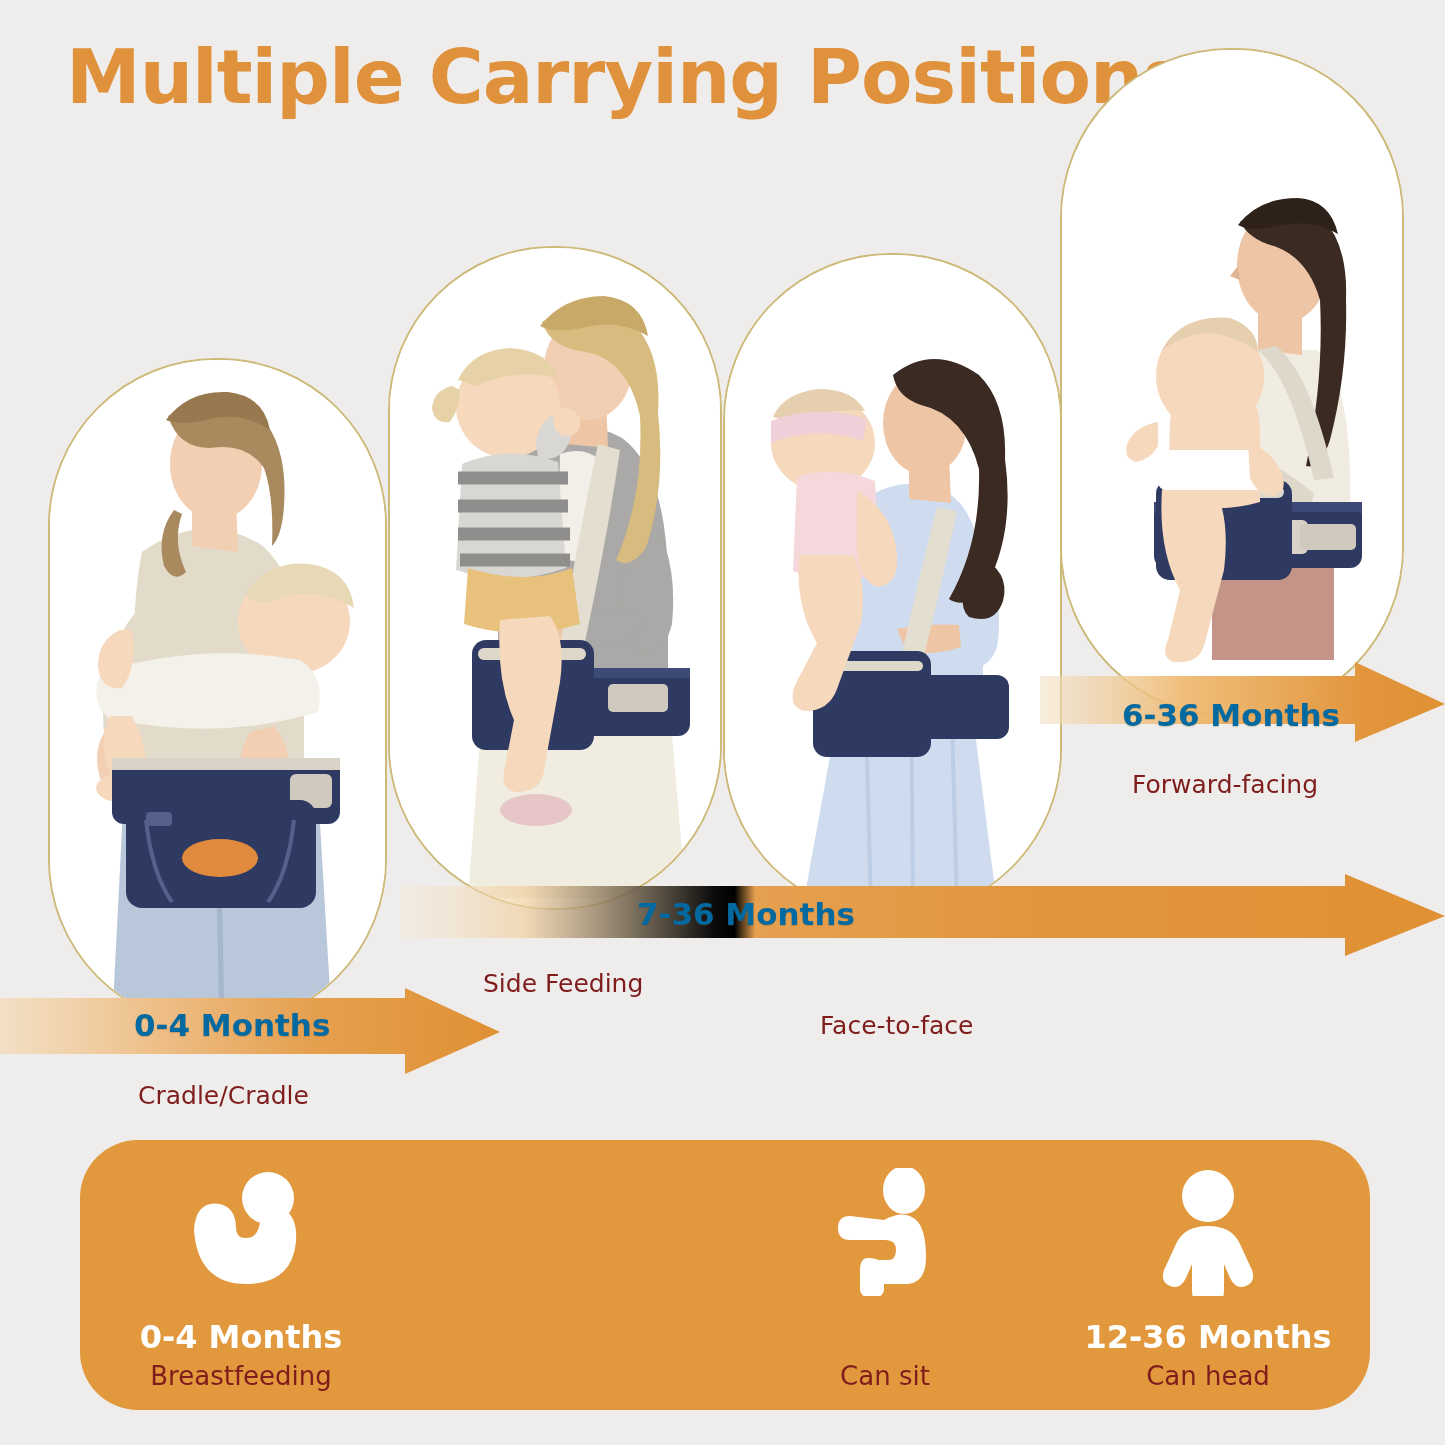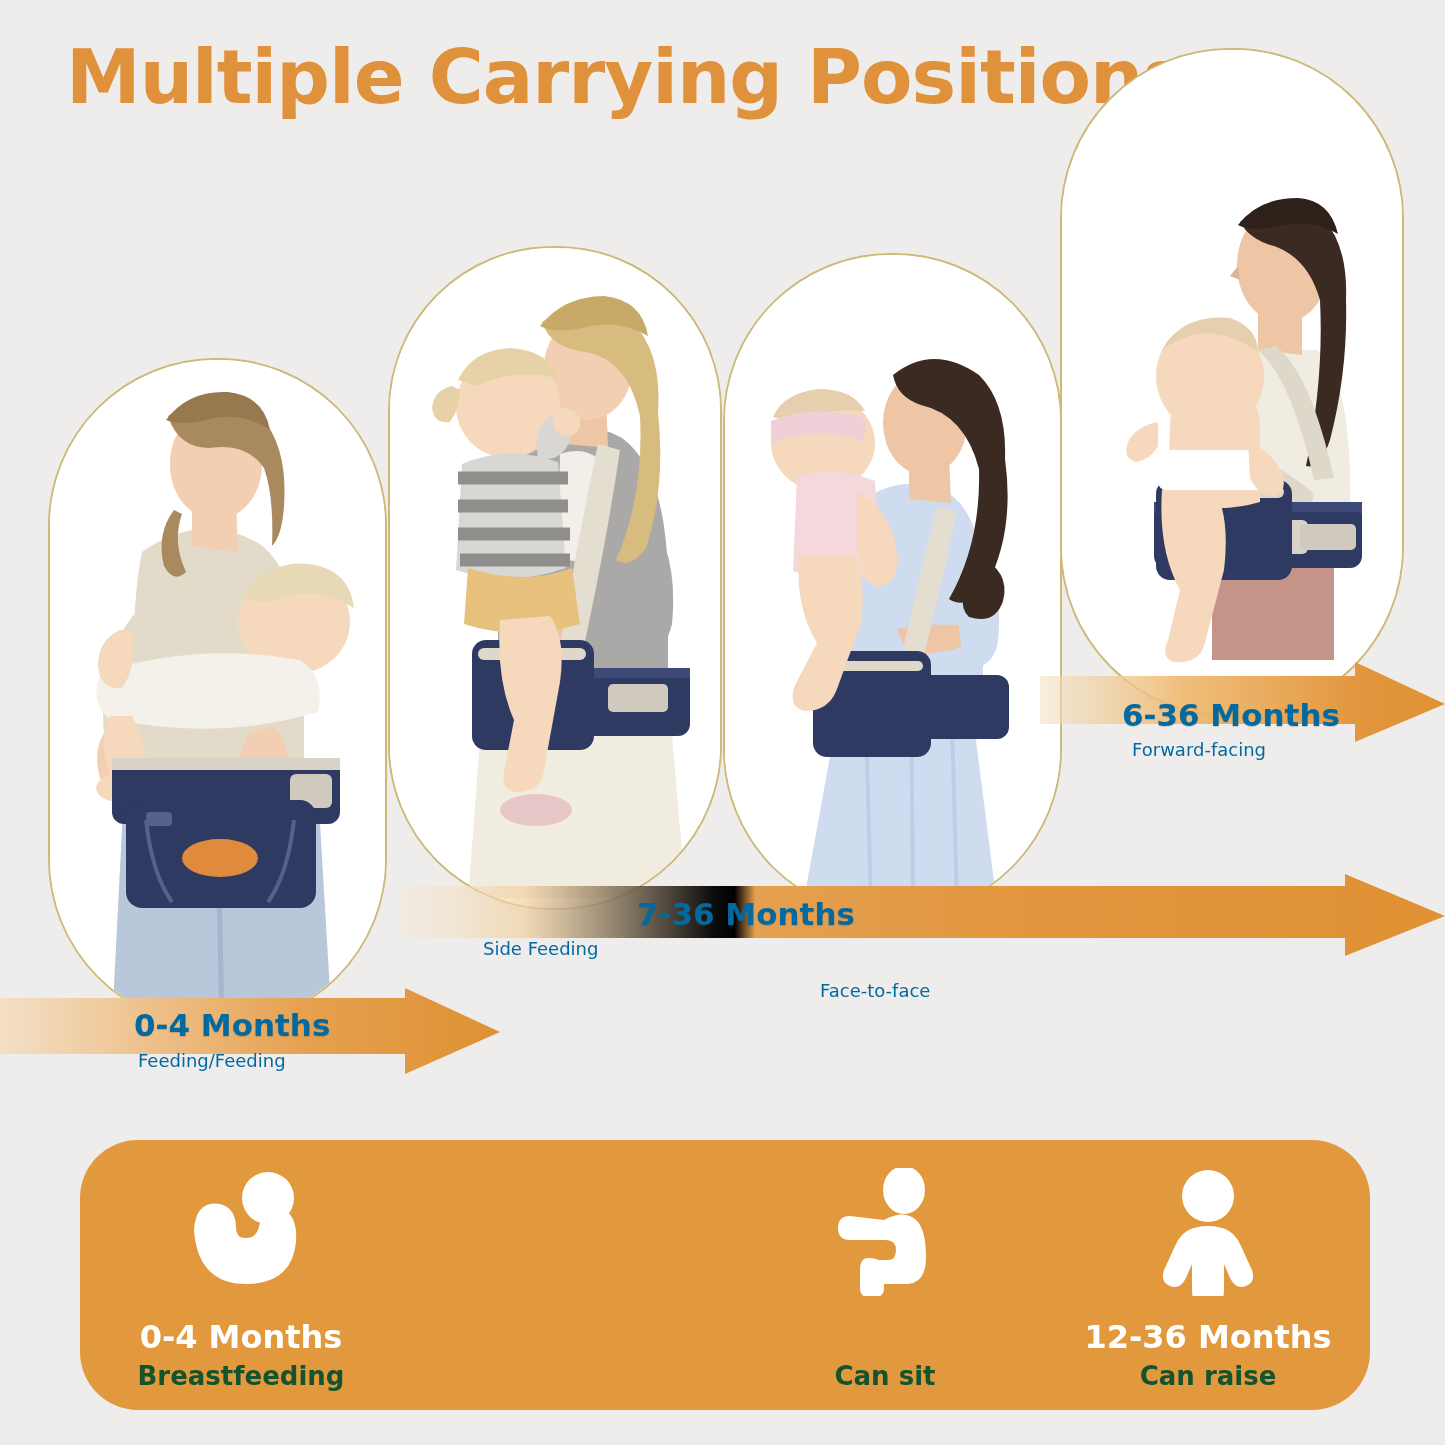--- a/index.html
+++ b/index.html
@@ -47,23 +47,24 @@
     font-family:"DejaVu Sans", sans-serif;
     font-weight:bold;
     font-size:31px;
     color:#0369a1;
     white-space:nowrap;
     text-shadow:0 1px 1px rgba(120,70,10,.25);
   }
   .arrowSub{
     position:absolute;
     font-family:"DejaVu Sans", sans-serif;
-    font-size:18px;
-    color:#0369a1;
+    font-size:25px;
+    color:#7f1d1d;
     white-space:nowrap;
+    margin-top:31px;
   }
 
   
   #bottomBar{
     position:absolute;left:80px;top:1140px;width:1290px;height:270px;
     background:#e2983c;border-radius:58px;
   }
   .bcell{
     position:absolute;top:0;height:100%;
   }
@@ -74,21 +75,21 @@
   .btitle{
     position:absolute;left:50%;transform:translateX(-50%);
     top:178px;
     font-family:"DejaVu Sans", sans-serif;
     font-weight:bold;font-size:32px;color:#ffffff;white-space:nowrap;
   }
   .bsub{
     position:absolute;left:50%;transform:translateX(-50%);
     top:221px;
     font-family:"DejaVu Sans", sans-serif;
-    font-size:26px;color:#14532d;white-space:nowrap;font-weight:bold;
+    font-size:26px;color:#7f1d1d;white-space:nowrap;
   }
 </style>
 </head>
 <body>
 
 <div id="stage">
 
   <div class="title">Multiple Carrying Positions</div>
 
   <div class="panel" id="panel4">
@@ -298,21 +299,21 @@
           <stop offset="0" stop-color="#f3ddbe" stop-opacity="0.85"></stop>
           <stop offset="0.3" stop-color="#eec08a"></stop>
           <stop offset="0.62" stop-color="#e5a04f"></stop>
           <stop offset="1" stop-color="#df9133"></stop>
         </linearGradient>
       </defs>
       <path d="M0 10 H405 V0 L500 44 L405 86 V66 H0 Z" fill="url(#g1)"></path>
     </svg>
   </div>
   <div class="arrowTitle" style="left:134px;top:1007px;">0-4 Months</div>
-  <div class="arrowSub" style="left:138px;top:1050px;">Feeding/Feeding</div>
+  <div class="arrowSub" style="left:138px;top:1050px;">Cradle/Cradle</div>
 
   <div id="bottomBar">
 
     <div class="bcell" style="left:0px;width:322px;">
       <div class="bicon">
         <svg viewBox="0 0 130 128" width="130" height="128">
           <circle cx="92" cy="30" r="26" fill="#ffffff"></circle>
           <path d="M18 62 q2 -30 26 -26 q16 4 16 24 q0 10 10 10 q12 0 14 -16 q4 -22 22 -14 q16 8 14 34 q-4 40 -46 42 q-52 2 -56 -54 z" fill="#ffffff"></path>
         </svg>
       </div>
@@ -333,18 +334,18 @@
     </div>
 
     <div class="bcell" style="left:966px;width:324px;">
       <div class="bicon">
         <svg viewBox="0 0 130 128" width="130" height="128">
           <circle cx="65" cy="28" r="26" fill="#ffffff"></circle>
           <path d="M65 58 q24 0 32 18 l12 26 q4 12 -6 16 q-10 4 -16 -8 l-6 -14 l0 26 q0 18 -16 18 q-16 0 -16 -18 l0 -26 l-6 14 q-6 12 -16 8 q-10 -4 -6 -16 l12 -26 q8 -18 32 -18 z" fill="#ffffff"></path>
         </svg>
       </div>
       <div class="btitle">12-36 Months</div>
-      <div class="bsub">Can raise</div>
+      <div class="bsub">Can head</div>
     </div>
 
   </div>
 
 </div>
 
 </body></html>

